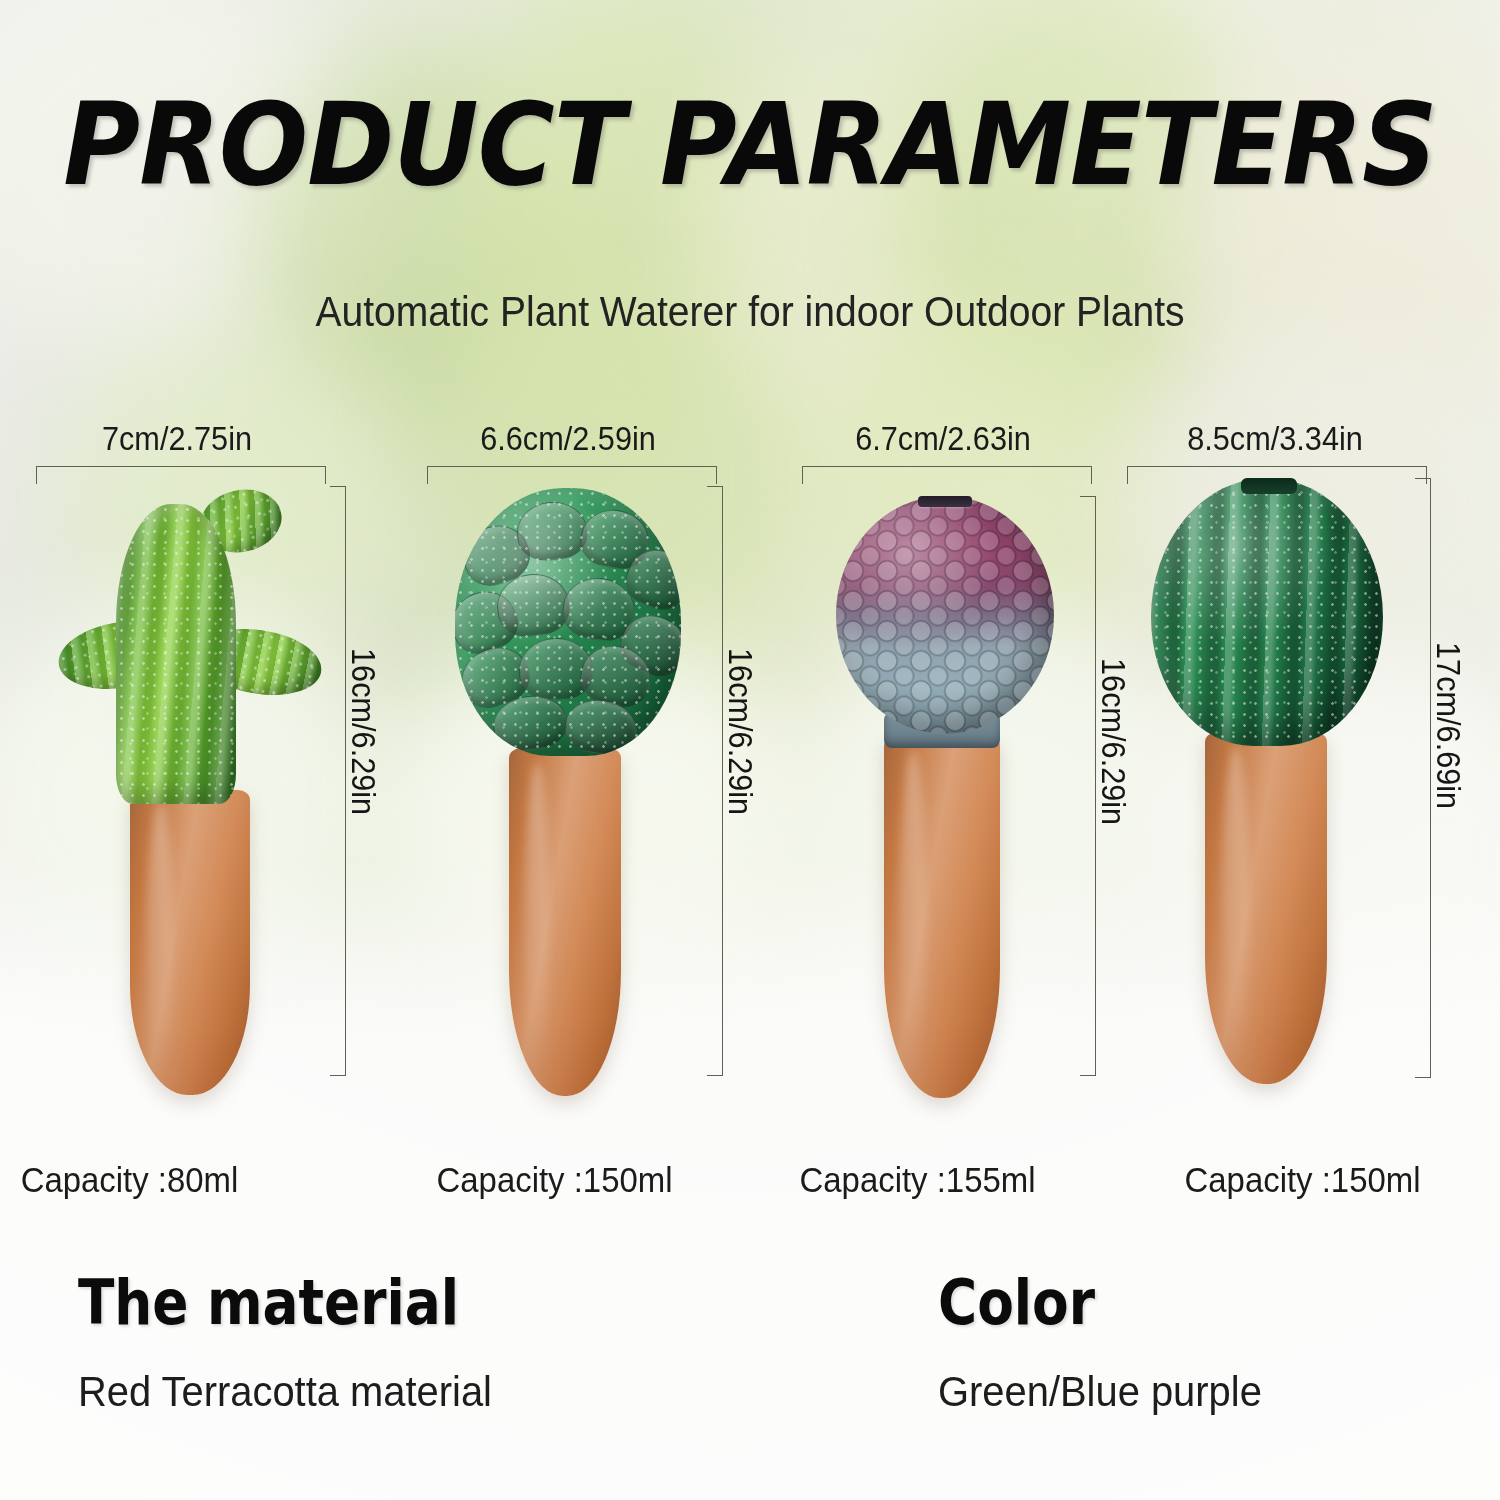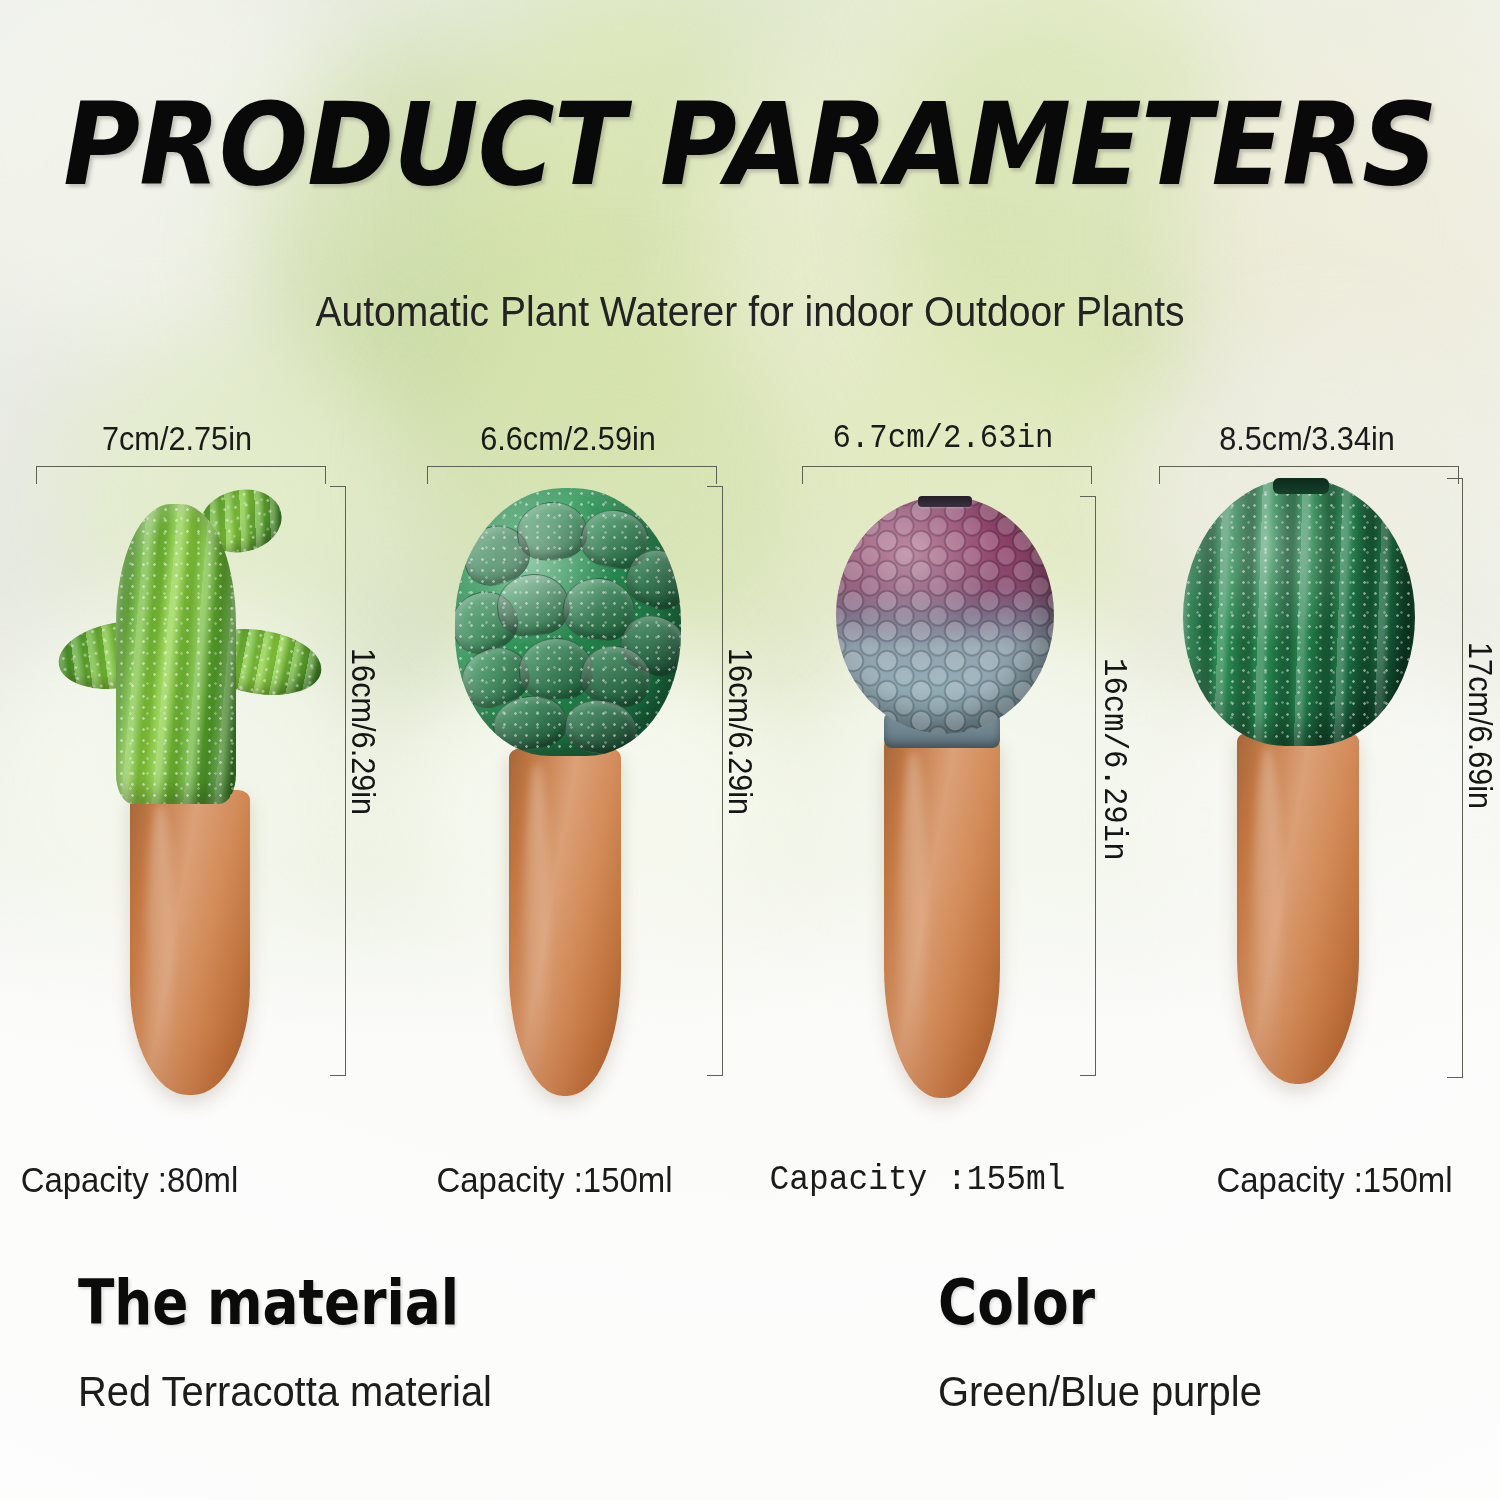--- a/index.html
+++ b/index.html
@@ -56,21 +56,21 @@
     text-align:center; z-index:6;
     font-size:42px; color:#232323; font-weight:400;
     transform:scaleX(.93);
     white-space:nowrap;
   }
 
   
   #cols{ position:absolute; top:0; left:0; width:1500px; height:1500px; z-index:4; }
   .col{ position:absolute; top:420px; width:375px; height:800px; }
   .col1{ left:0px; }  .col2{ left:375px; }
-  .col3{ left:750px;font-family:Liberation Mono, monospace; } .col4{ left:1107px; }
+  .col3{ left:750px; } .col4{ left:1075px; }
 
   
   .wlab{
     position:absolute; top:0; left:0; width:330px;
     text-align:center; font-size:33px; color:#1a1a1a;
     transform:scaleX(.93); white-space:nowrap;
   }
   .col1 .wlab{ left:12px; }
   .col2 .wlab{ left:28px; }
   .col3 .wlab{ left:28px; }

